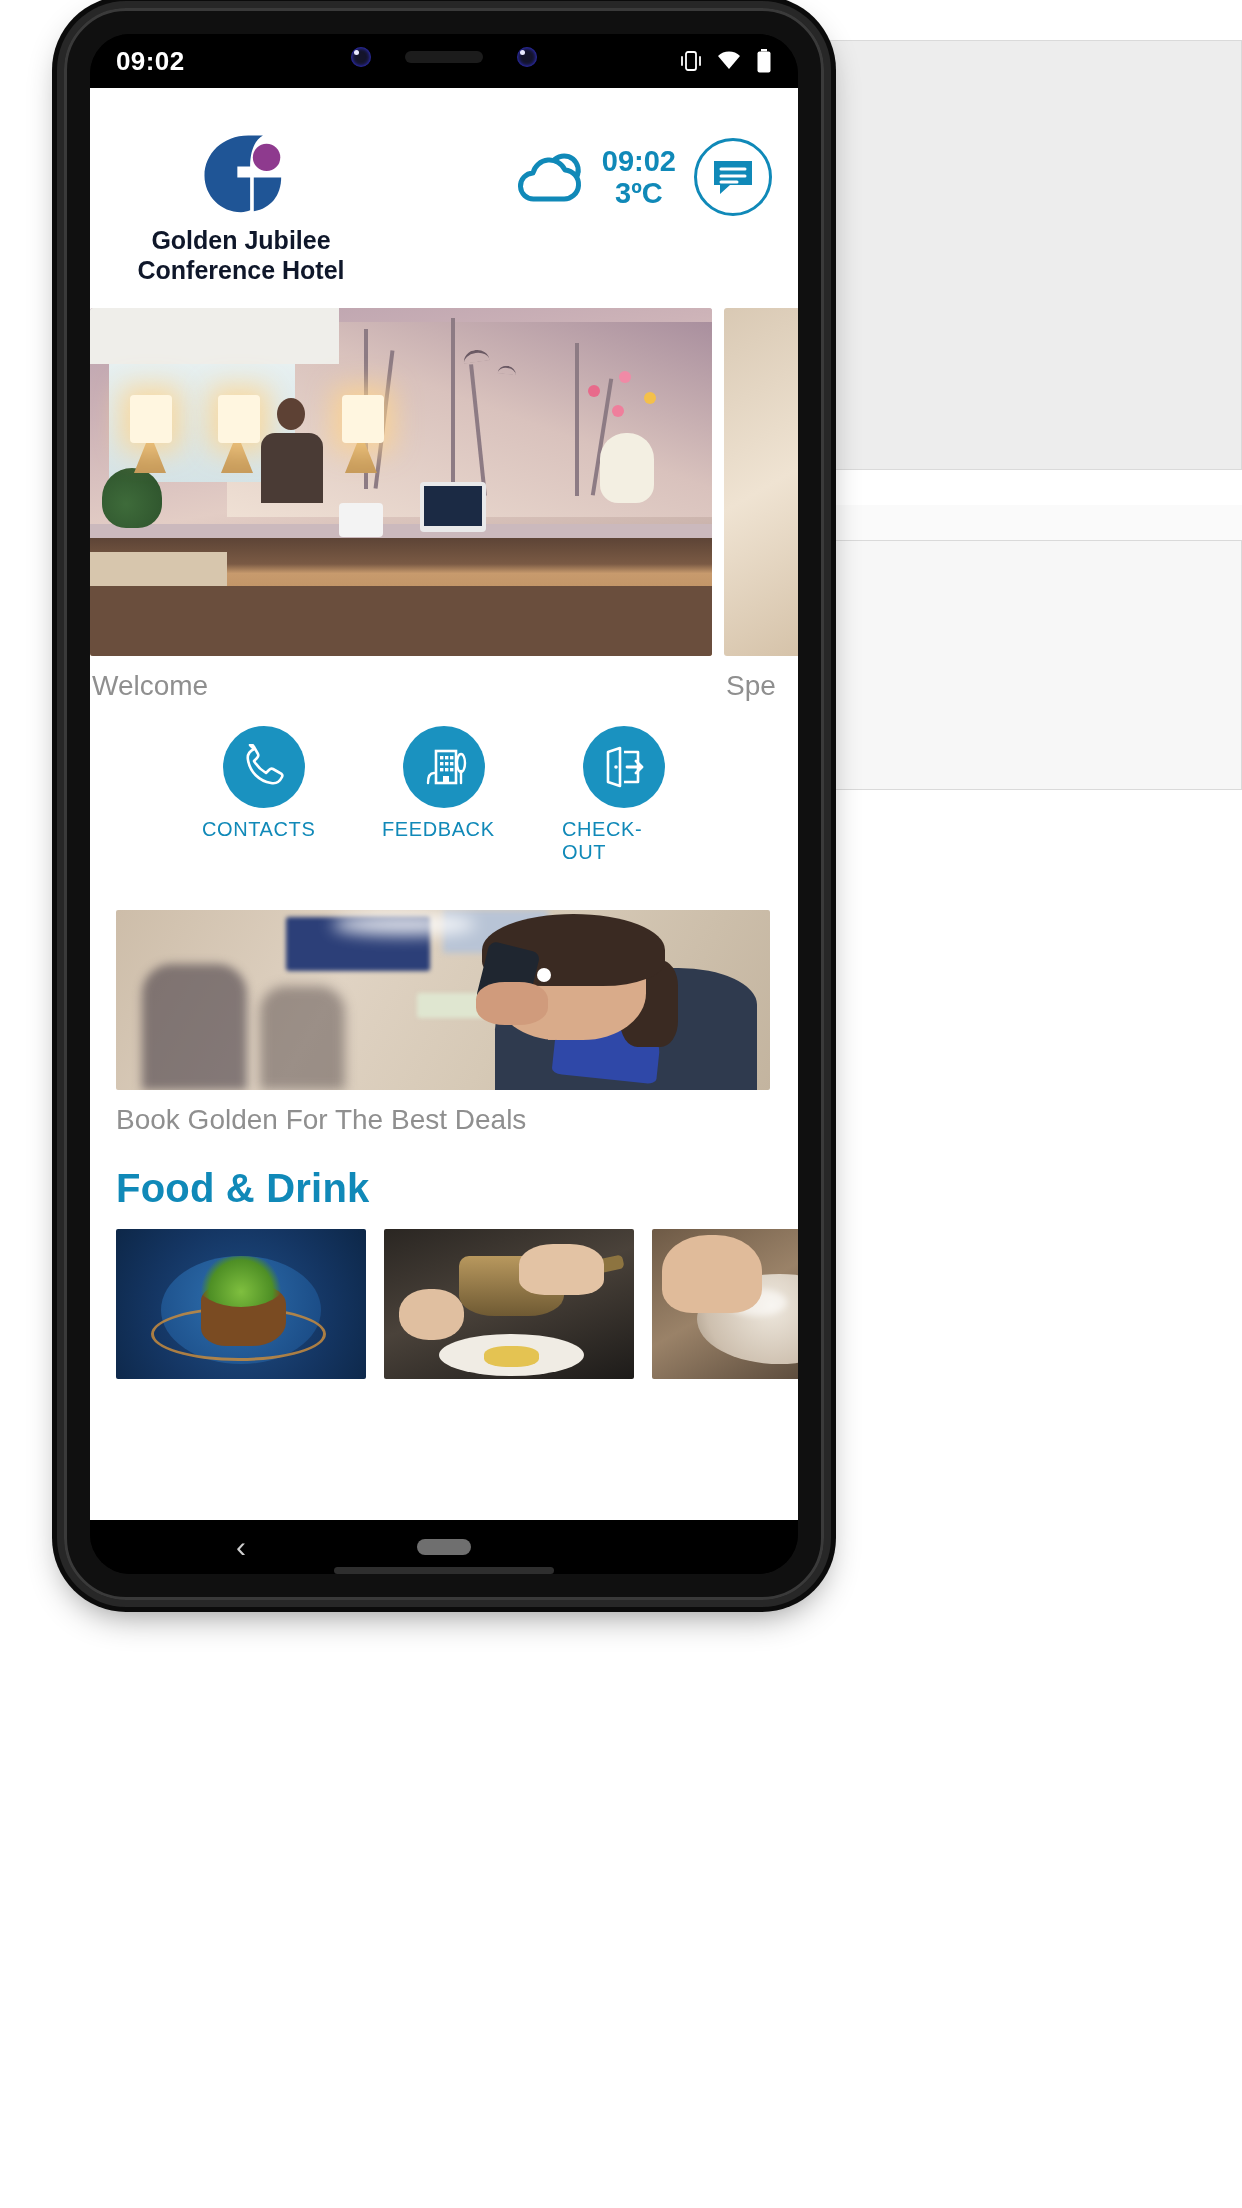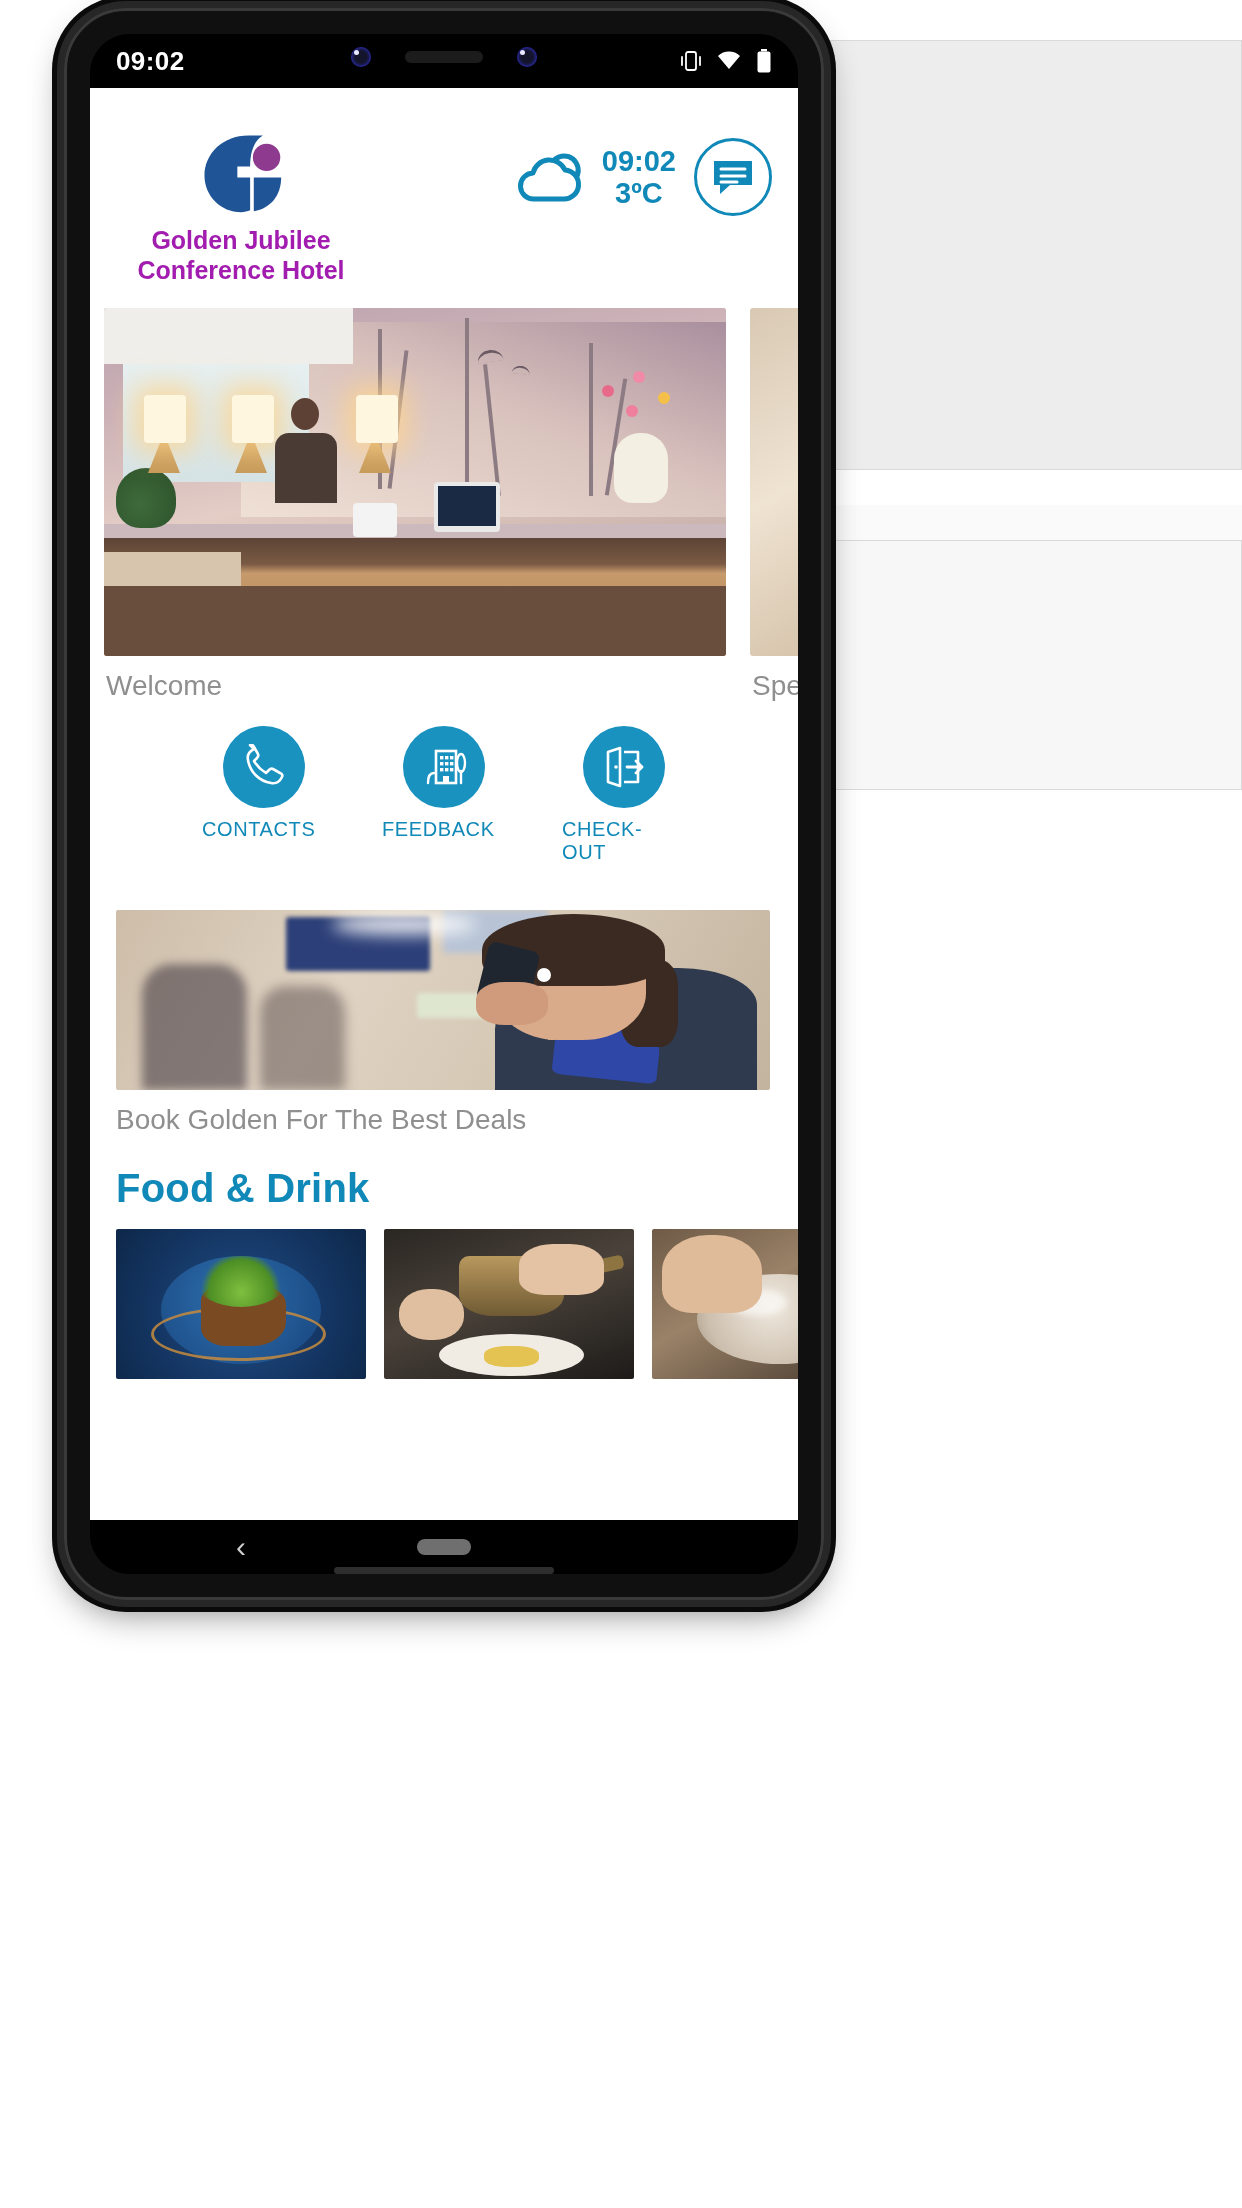--- a/index.html
+++ b/index.html
@@ -64,35 +64,35 @@
   }
 
   
   .app-header {
     display: flex; align-items: flex-start; justify-content: space-between;
     padding: 36px 26px 0 26px; height: 220px;
   }
   .brand { width: 250px; text-align: center; padding-top: 6px; }
   .brand-logo { width: 96px; height: 84px; margin: 0 auto 12px auto; display:block; }
   .brand-name {
-    color: #a21caf; font-weight: bold; font-size: 25px; line-height: 1.18;
+    color: #0f172a; font-weight: bold; font-size: 25px; line-height: 1.18;
     white-space: pre-line;
   }
   .header-right { display: flex; align-items: center; gap: 18px; padding-top: 14px; }
   .weather { display: flex; align-items: center; gap: 12px; }
   .weather-icon { width: 78px; height: 60px; }
   .weather-text { color: #1089b8; font-size: 29px; font-weight: bold; line-height: 1.12; text-align: center; }
   .chat-btn {
     width: 78px; height: 78px; border-radius: 50%;
     border: 3px solid #1089b8; display: flex; align-items: center; justify-content: center;
     background: #fff;
   }
 
   
-  .carousel { padding-left: 14px; display: flex; gap: 24px; }
+  .carousel { display: flex; gap: 12px; }
   .slide { flex: 0 0 auto; }
   .slide-img {
     width: 622px; height: 348px; border-radius: 3px; overflow: hidden; position: relative;
   }
   .slide-2 .slide-img { width: 180px; }
   .slide-cap { font-size: 28px; color: #8f8f8f; padding: 14px 2px 0 2px; white-space: nowrap; }
 
   
   .photo-reception { width:100%; height:100%; position:relative; background:#cbb9bd; }
   .pr-wall { position:absolute; left:0; top:0; right:0; height:62%;

